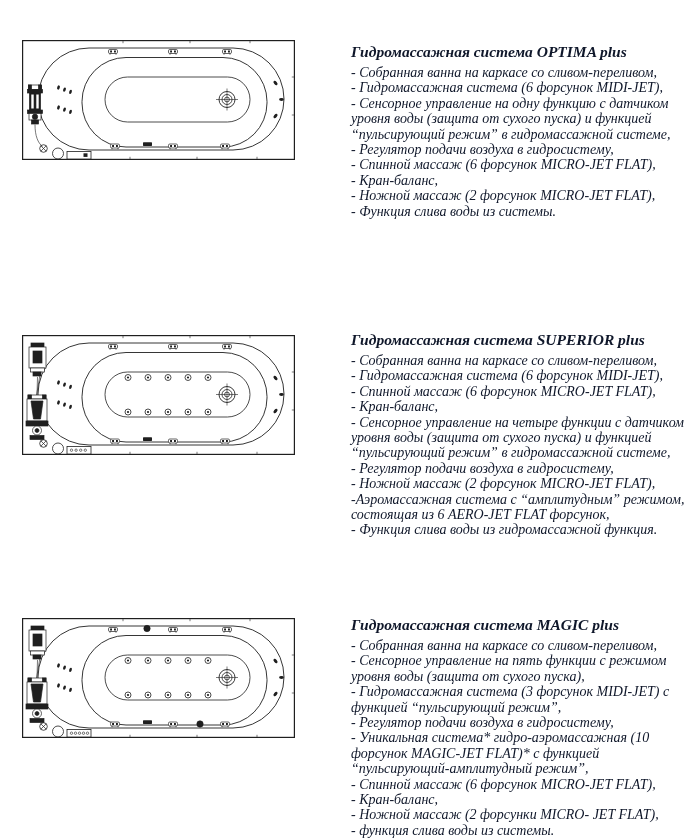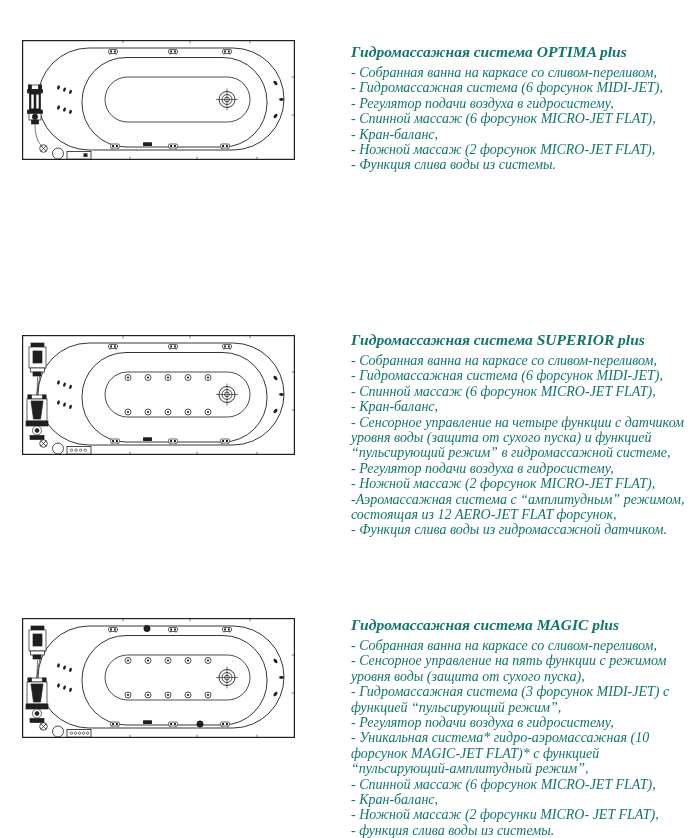--- a/index.html
+++ b/index.html
@@ -2,21 +2,21 @@
 <html><head>
 <meta charset="utf-8">
 <style>
   html,body{margin:0;padding:0;background:#e8e8e8;}
   #page{
     position:relative;
     width:690px;height:838px;
     margin:0 auto;
     background:#ffffff;
     font-family:"Liberation Serif", serif;
-    color:#0f766e;
+    color:#0f172a;
     overflow:hidden;
   }
   .row{position:absolute;left:0;width:690px;}
   #sec-0{top:30px;height:290px;}
   #sec-1{top:320px;height:288px;}
   #sec-2{top:608px;height:230px;}
   .diagram{position:absolute;left:22px;top:10px;width:273px;height:120px;margin:0;}
   #sec-1 .diagram{top:15px;}
   #sec-2 .diagram{top:10px;}
   .info{position:absolute;left:351px;top:13px;width:338px;}
@@ -125,20 +125,21 @@
     <circle cx="36" cy="113.5" r="5.5" stroke-width="0.8"></circle>
     <rect x="45" y="111.5" width="24" height="7.5" fill="#fff" stroke-width="0.8"></rect>
   </g>
           <rect x="61.5" y="113.3" width="4" height="3.6" fill="#1f1f1f"></rect>
         </svg></figure>
     <div class="info">
       <h2>Гидромассажная система OPTIMA plus</h2>
       <div class="features">
           <p class="feat">- Собранная ванна на каркасе со сливом-переливом,</p>
           <p class="feat">- Гидромассажная система (6 форсунок MIDI-JET),</p>
+          <p class="feat">- Сенсорное управление на одну функцию с датчиком уровня воды (защита от сухого пуска) и функцией “пульсирующий режим” в гидромассажной системе,</p>
           <p class="feat">- Регулятор подачи воздуха в гидросистему,</p>
           <p class="feat">- Спинной массаж (6 форсунок MICRO-JET FLAT),</p>
           <p class="feat">- Кран-баланс,</p>
           <p class="feat">- Ножной массаж (2 форсунок MICRO-JET FLAT),</p>
           <p class="feat">- Функция слива воды из системы.</p>
         </div>
     </div>
   </section>
 
   <section class="row" id="sec-1">
@@ -282,22 +283,22 @@
     <div class="info">
       <h2>Гидромассажная система SUPERIOR plus</h2>
       <div class="features">
           <p class="feat">- Собранная ванна на каркасе со сливом-переливом,</p>
           <p class="feat">- Гидромассажная система (6 форсунок MIDI-JET),</p>
           <p class="feat">- Спинной массаж (6 форсунок MICRO-JET FLAT),</p>
           <p class="feat">- Кран-баланс,</p>
           <p class="feat">- Сенсорное управление на четыре функции с датчиком уровня воды (защита от сухого пуска) и функцией “пульсирующий режим” в гидромассажной системе,</p>
           <p class="feat">- Регулятор подачи воздуха в гидросистему,</p>
           <p class="feat">- Ножной массаж (2 форсунок MICRO-JET FLAT),</p>
-          <p class="feat">-Аэромассажная система с “амплитудным” режимом, состоящая из 12 AERO-JET FLAT форсунок,</p>
-          <p class="feat">- Функция слива воды из гидромассажной датчиком.</p>
+          <p class="feat">-Аэромассажная система с “амплитудным” режимом, состоящая из 6 AERO-JET FLAT форсунок,</p>
+          <p class="feat">- Функция слива воды из гидромассажной функция.</p>
         </div>
     </div>
   </section>
 
   <section class="row" id="sec-2">
     <figure class="diagram"><svg viewBox="0 0 273 120" width="273" height="120" xmlns="http://www.w3.org/2000/svg" fill="none" stroke-linecap="butt">
           <g>
             <rect x="0.6" y="0.6" width="271.8" height="118.8" fill="#fff" stroke="#1f1f1f" stroke-width="1.2"></rect>
             <path d="M108,119.4 v-2.6 M101,0.6 v2.6" stroke="#1f1f1f" stroke-width="0.6"></path>
             <path d="M175,119.4 v-2.6 M168,0.6 v2.6" stroke="#1f1f1f" stroke-width="0.6"></path>

